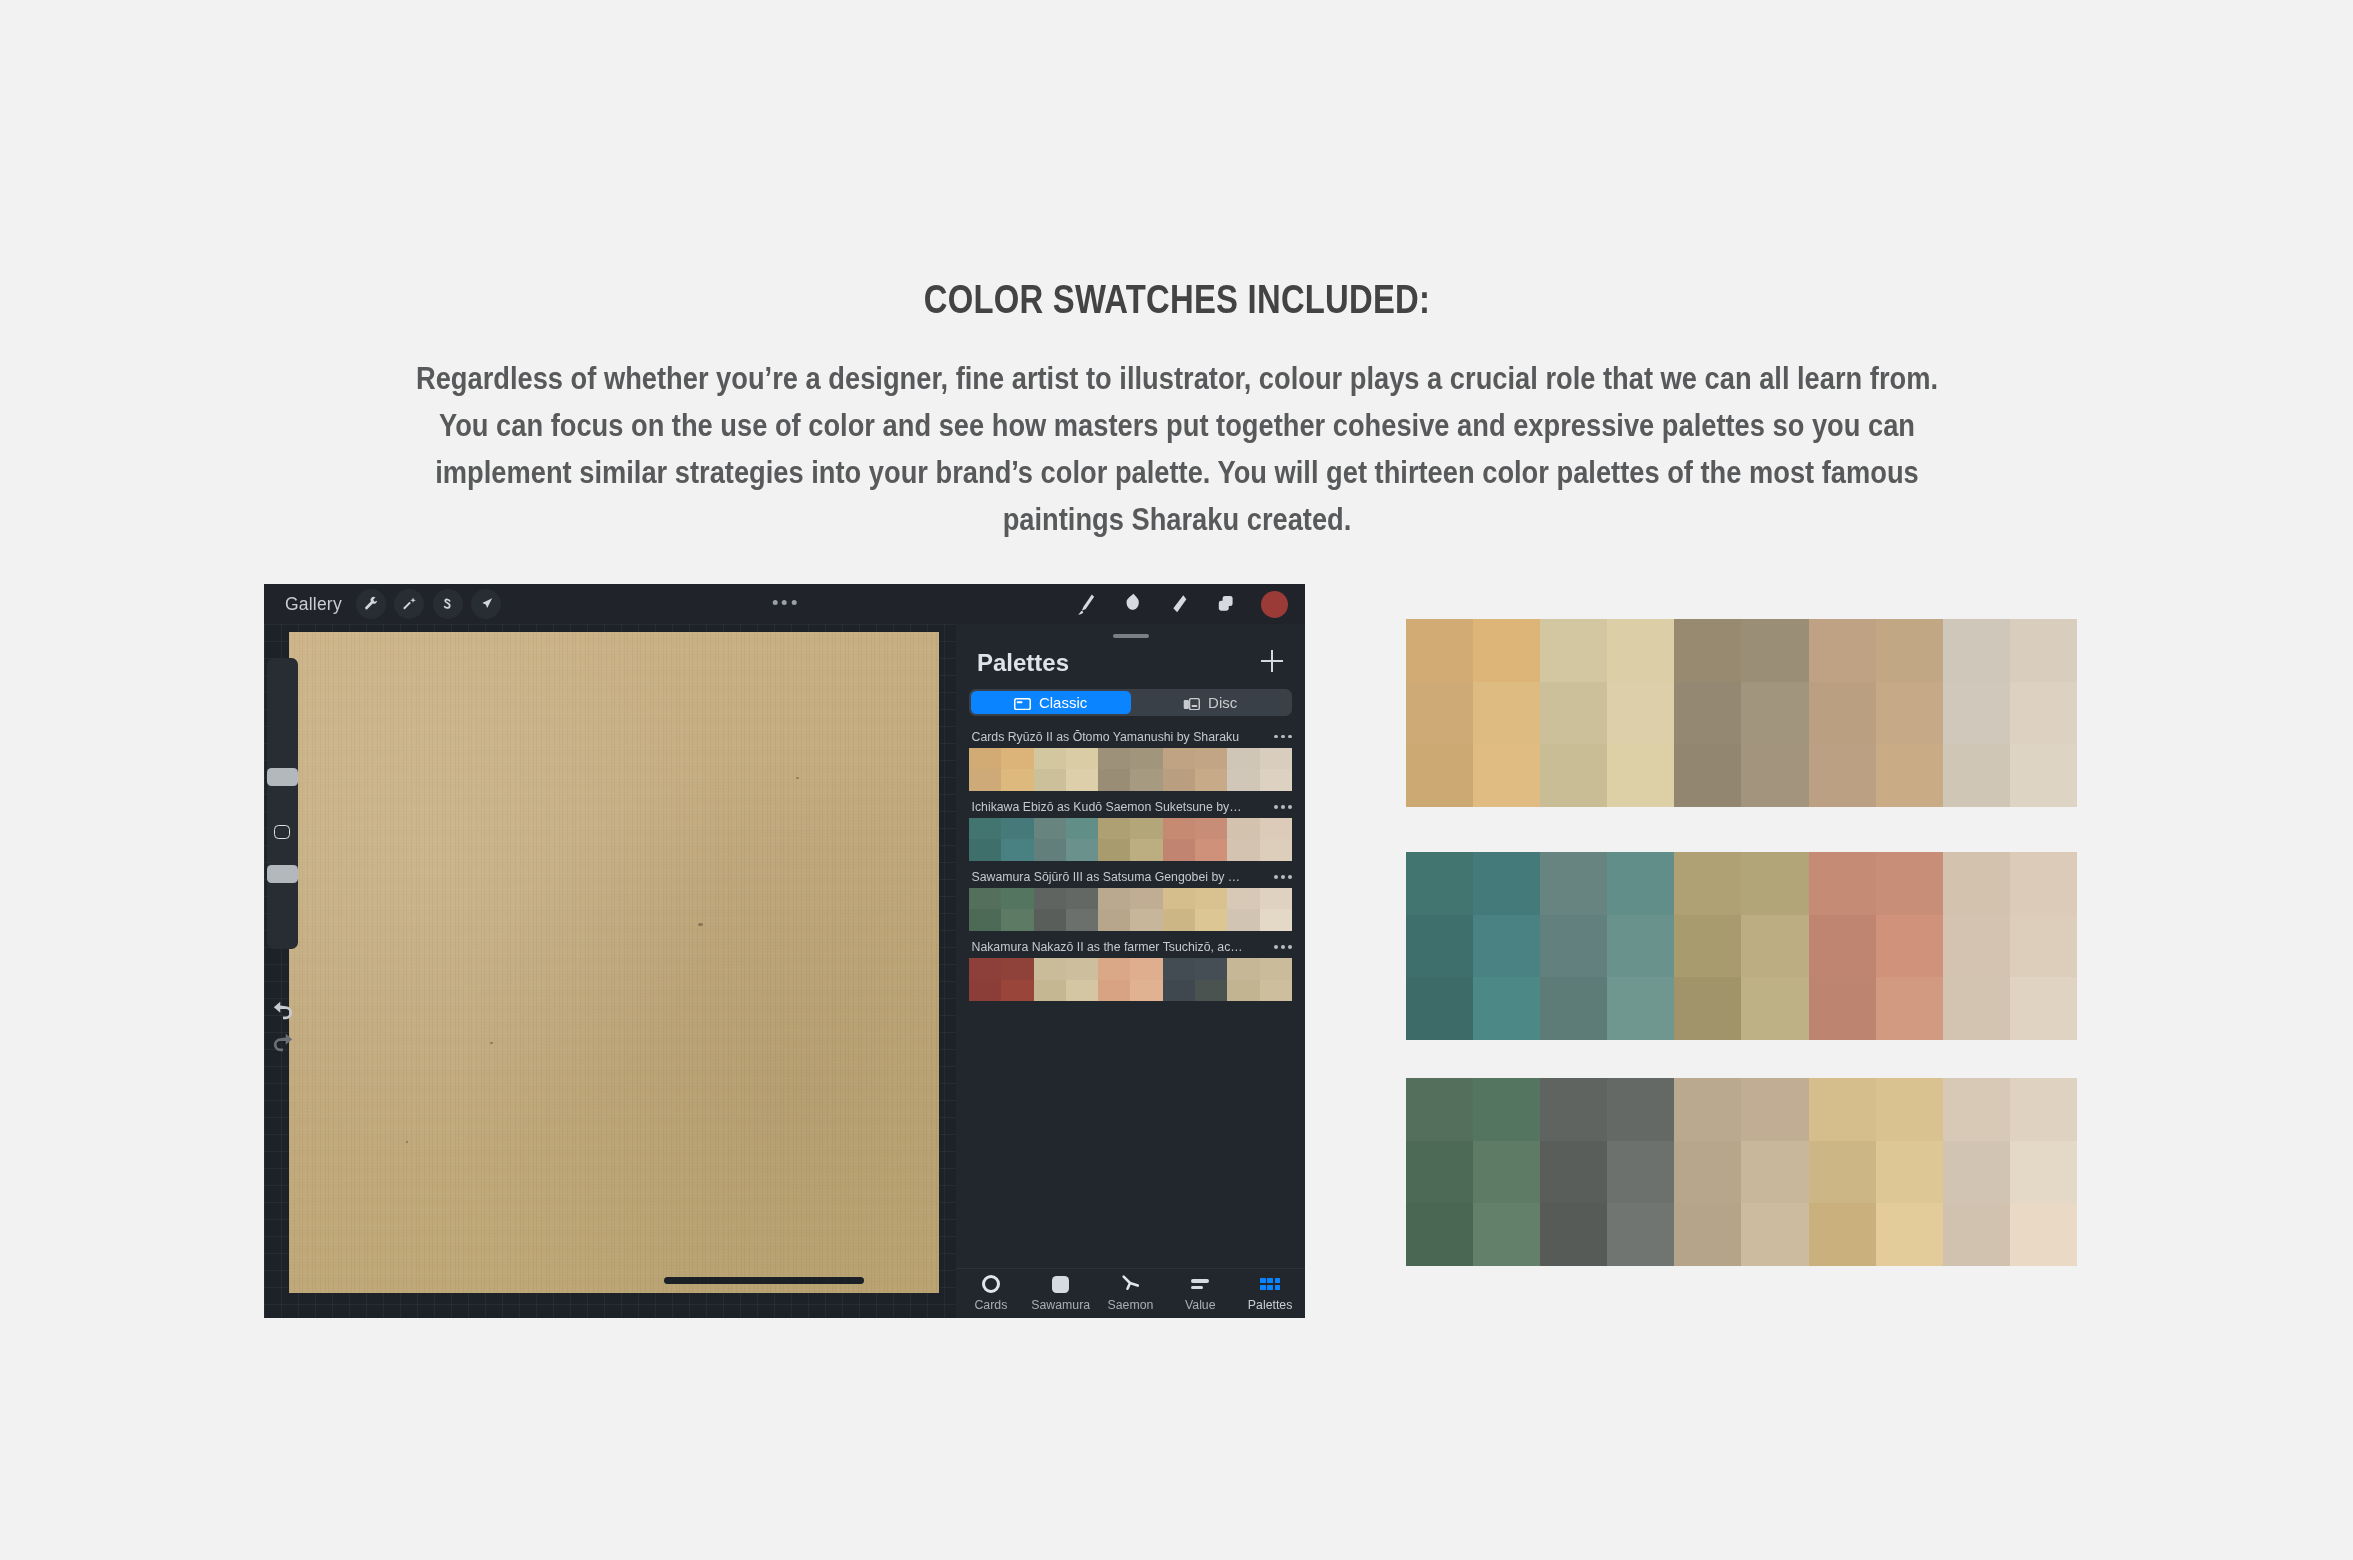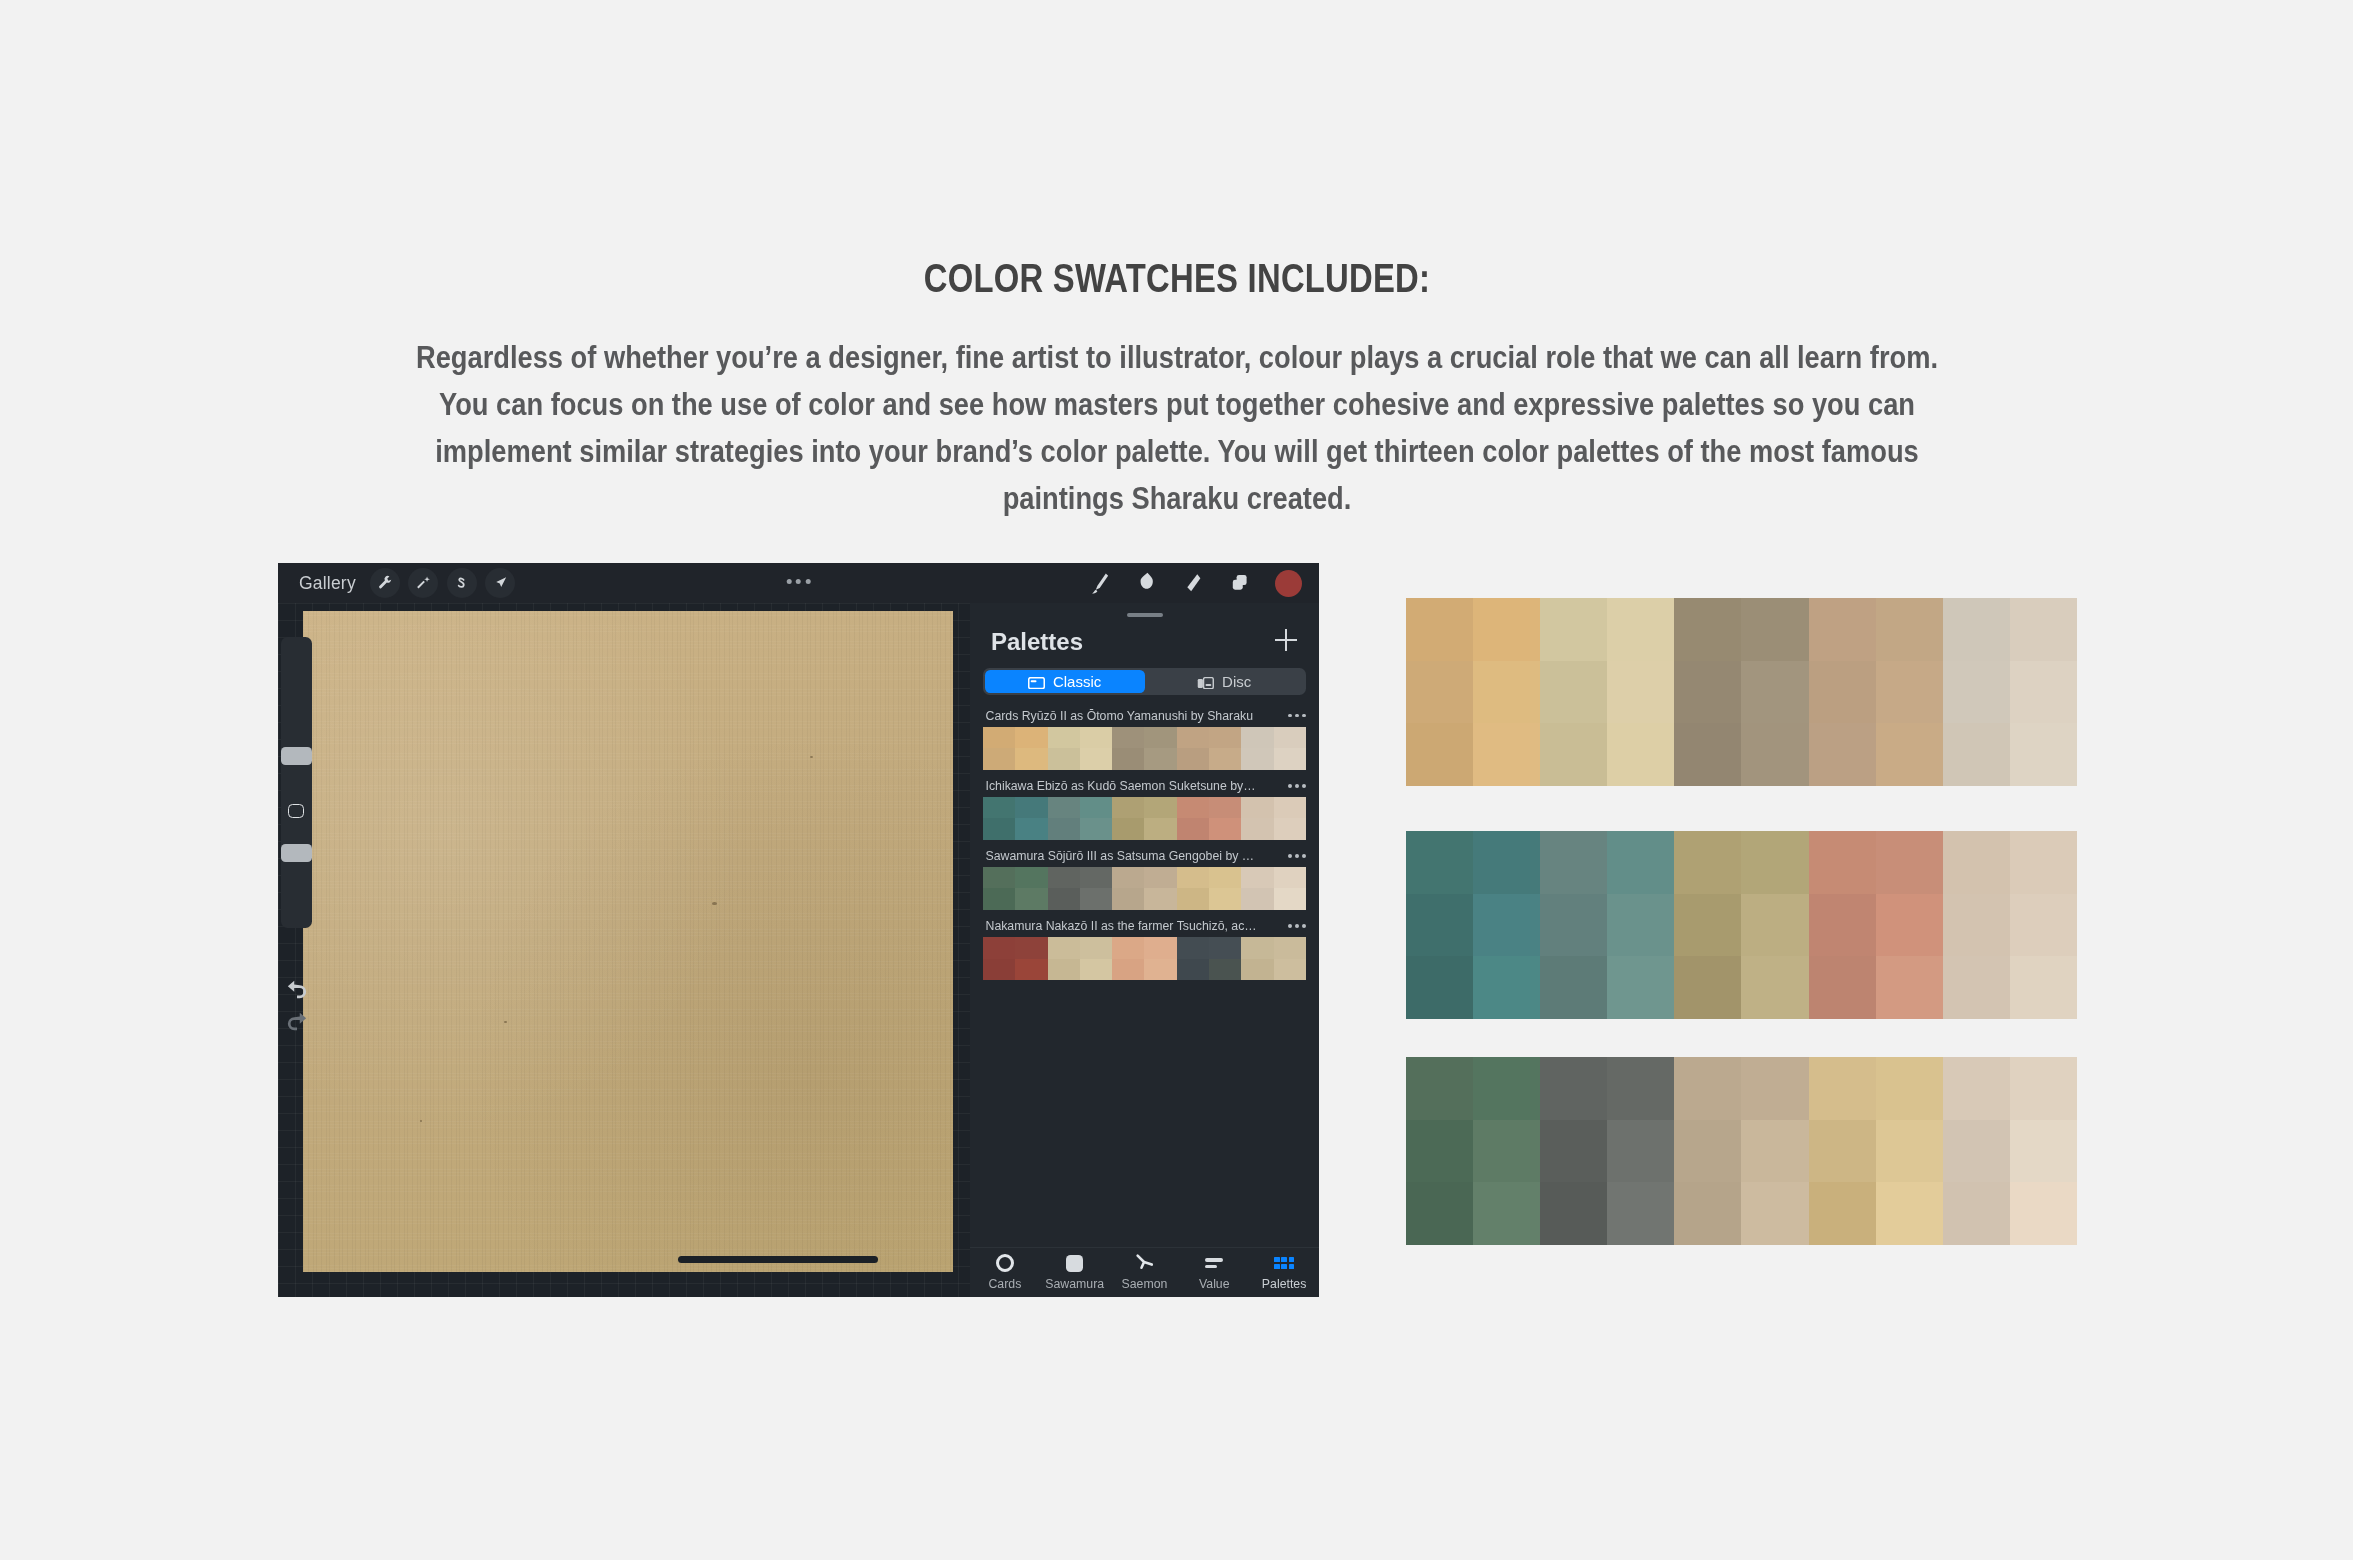--- a/index.html
+++ b/index.html
@@ -4,21 +4,21 @@
 <style>
   * { box-sizing: border-box; margin: 0; padding: 0; }
   html, body {
     width: 2354px; height: 1561px;
     background: #f2f2f2;
     font-family: "Liberation Sans", sans-serif;
     overflow: hidden;
   }
 
   
-  .page { position: relative; width: 2354px; height: 1155px; }
+  .page { position: relative; width: 2354px; height: 1155px; margin-top: 21px; }
 
   .headline {
     position: absolute;
     top: 256px; left: 0; width: 2354px;
     text-align: center;
     font-size: 40px;
     font-weight: 700;
     letter-spacing: 0.3px;
     color: #434343;
     font-stretch: condensed;
@@ -34,21 +34,21 @@
     line-height: 47px;
     font-weight: 700;
     color: #58595b;
     transform: scaleX(0.88);
     transform-origin: center top;
   }
 
   
   .tablet {
     position: absolute;
-    left: 278px; top: 563px;
+    left: 264px; top: 563px;
     width: 1041px; height: 734px;
     background: #1c2024;
     overflow: hidden;
     text-align: center;
   }
 
   .topbar {
     position: absolute; top: 0; left: 0;
     width: 1041px; height: 40px;
     background: #20242a;

